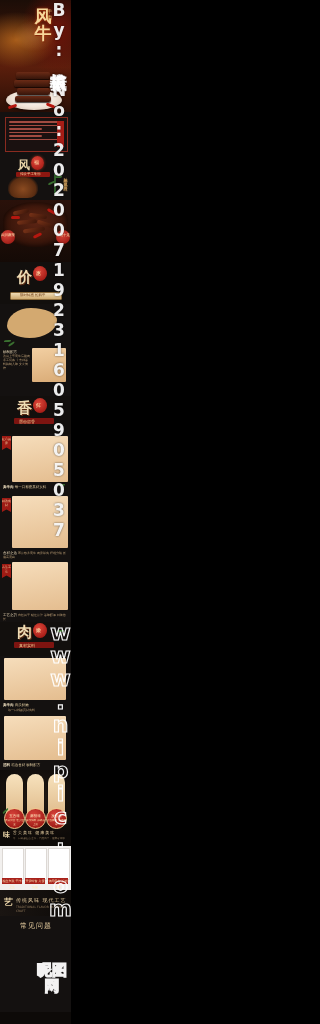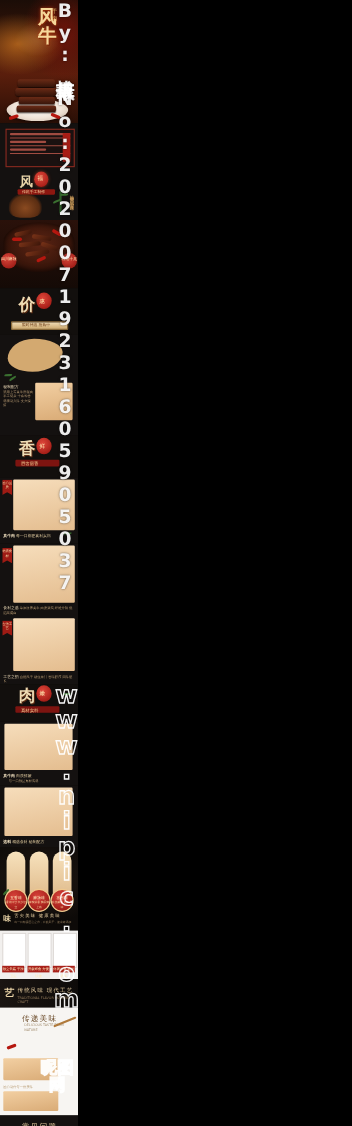--- a/index.html
+++ b/index.html
@@ -317,29 +317,20 @@
     <span class="gcap" style="left:25px;">开袋即食 方便快捷</span>
     <span class="gcap" style="left:48px;">休闲零食 追剧必备</span>
   </div>
 
   <div class="sec artstrip">
     <span class="artChar">艺</span>
     <span class="artTxt">传统风味 现代工艺</span>
     <span class="artSub">TRADITIONAL FLAVOR MODERN CRAFT</span>
   </div>
 
-  <div class="sec light">
-    <span class="lightTitle">传递美味</span>
-    <span class="lightSub">DELICIOUS TASTE FROM NATURE</span>
-    <span class="chopstick"></span>
-    <span class="chili" style="left:6px;top:34px;transform:rotate(-20deg);"></span>
-    <div class="photo" style="left:3px;top:46px;width:50px;height:20px;"></div>
-    <div class="capt" style="left:3px;top:70px;">匠心制作每一份美味</div>
-    <div class="photo" style="left:3px;top:76px;width:50px;height:18px;"></div>
-  </div>
 
   <div class="sec faq">
     <span class="faqTitle">常见问题</span>
 
   </div>
 
   <div class="wm-id">By:草根拔卡 No:20200719231605905037</div>
   <div class="wm-chain">www.nipic.com</div>
   <div class="wm-bottom">昵图网</div>
 

